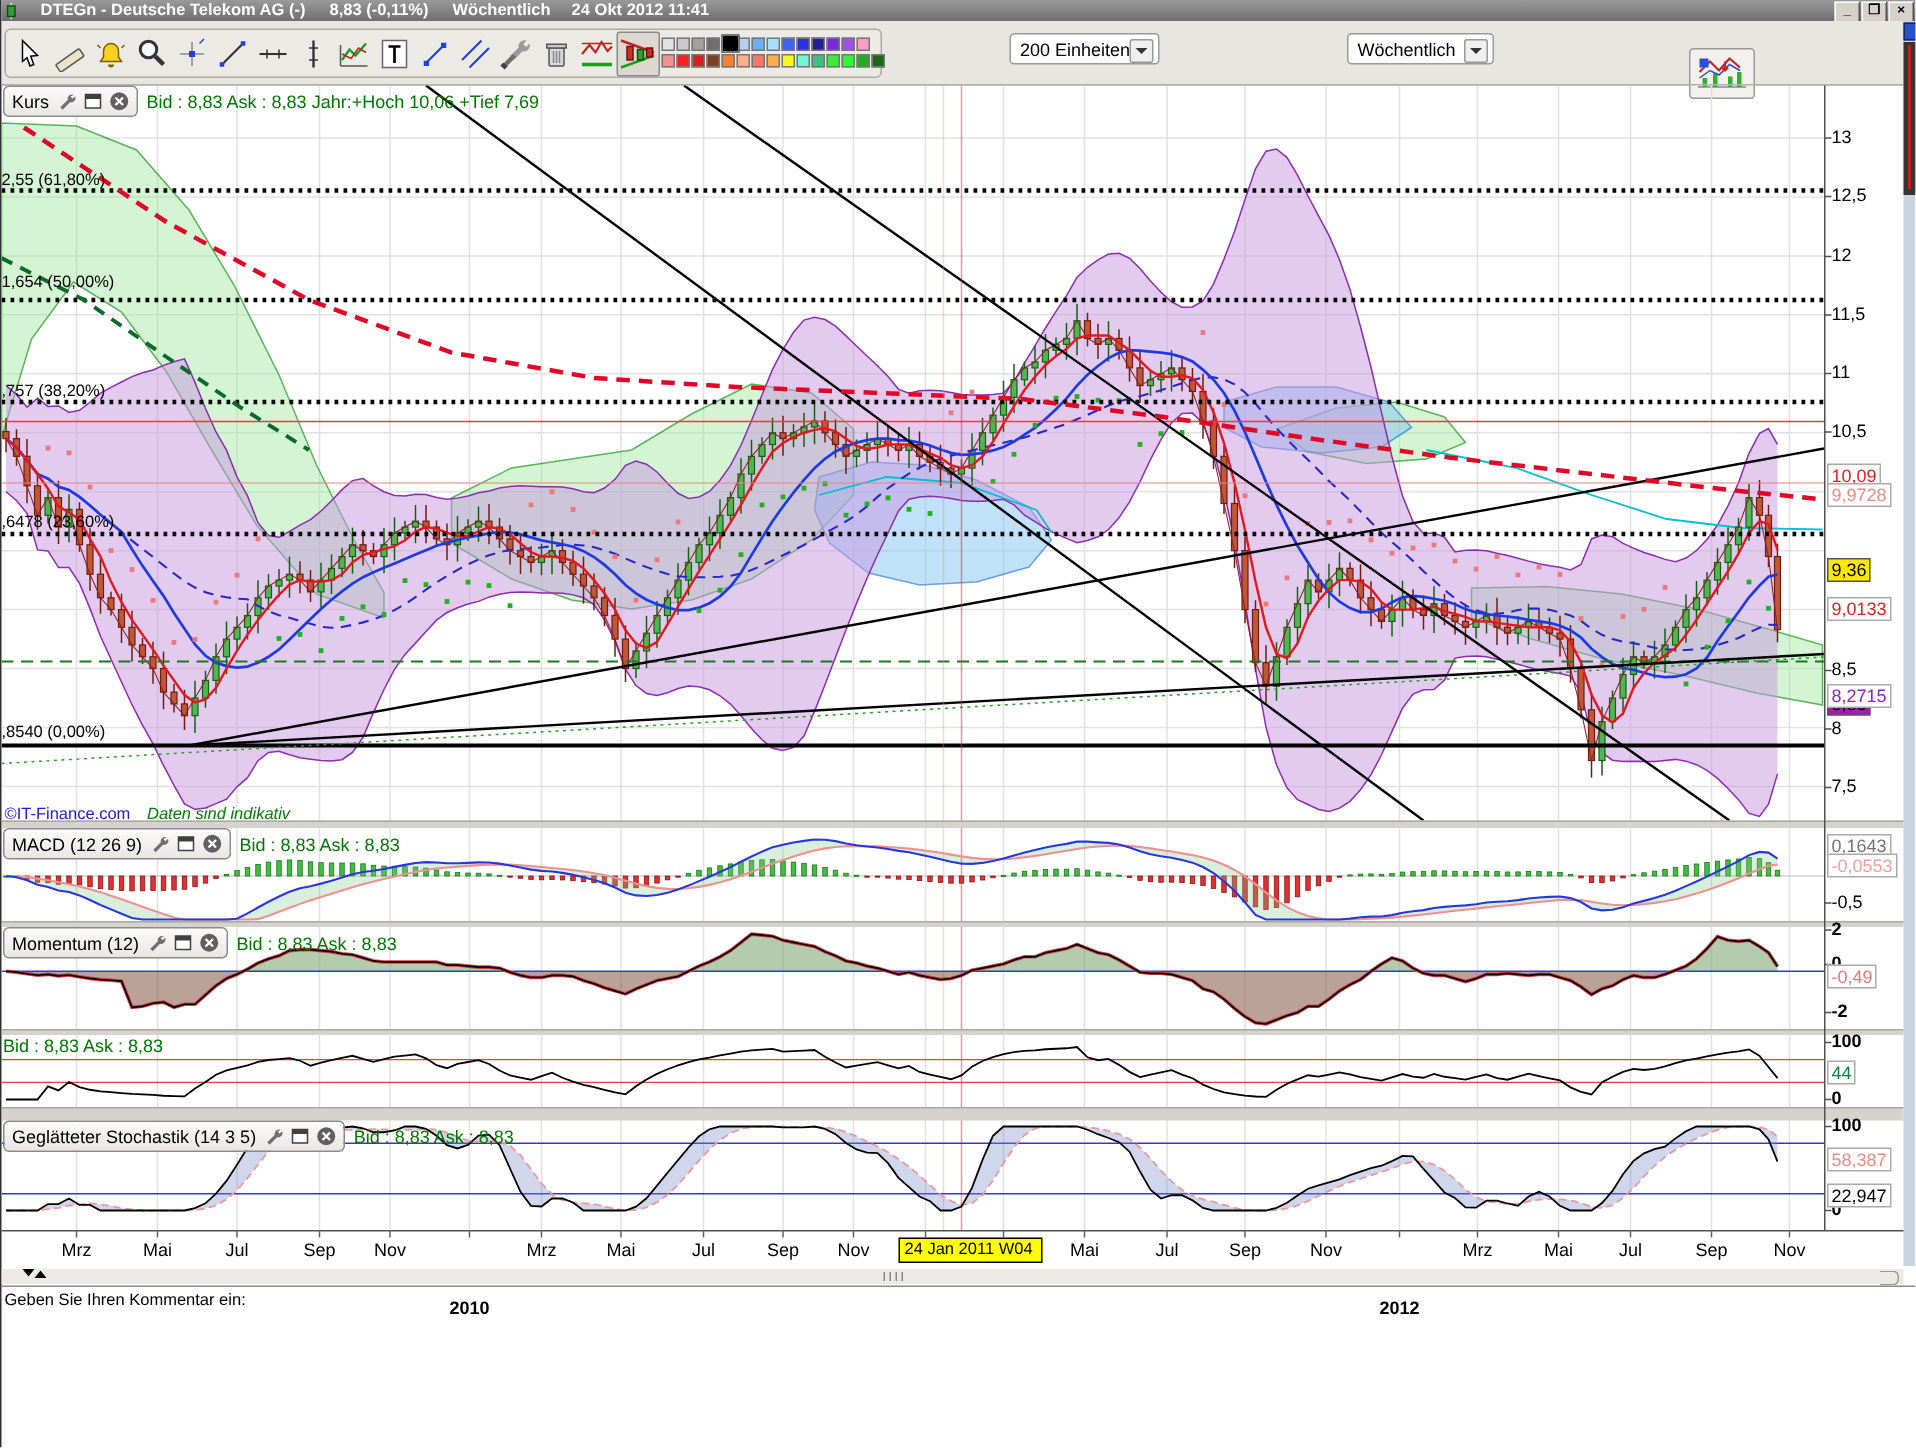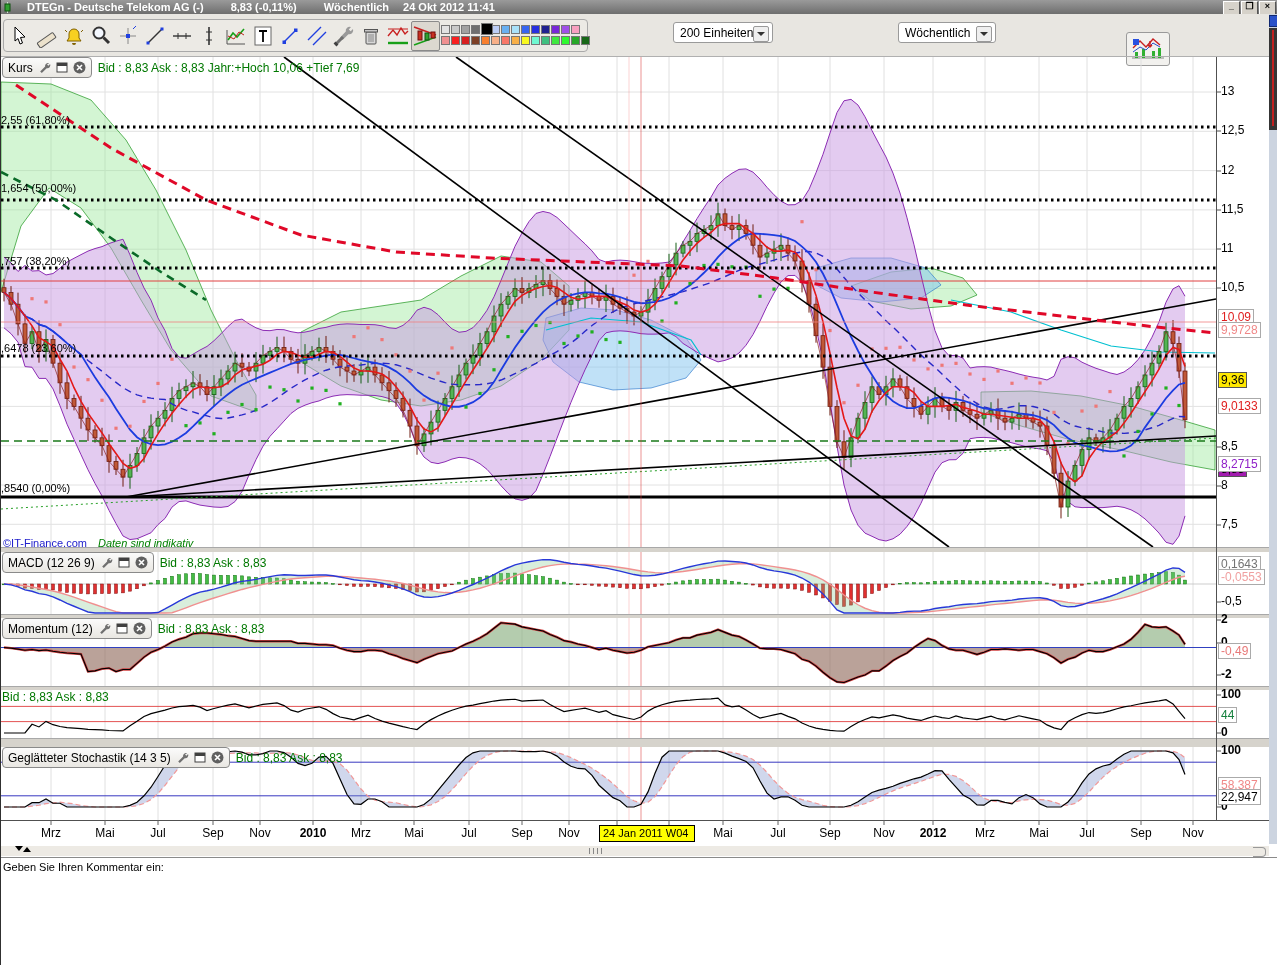--- a/index.html
+++ b/index.html
@@ -3,21 +3,21 @@
 <meta charset="utf-8">
 <style>
   html,body{margin:0;padding:0;background:#fff;}
   #app{position:relative;width:1277px;height:965px;overflow:hidden;
        font-family:"Liberation Sans",sans-serif;background:#fff;
        border-left:1px solid #303030;box-sizing:border-box;}
   
   #titlebar{position:absolute;left:0;top:0;width:1277px;height:14px;
     background:linear-gradient(#9a9a9a,#6e6e6e);color:#fff;font-size:11px;font-weight:bold;
     display:flex;align-items:center;gap:14px;padding-left:3px;box-sizing:border-box;}
-  #titlebar .sp{margin-left:13px;text-align:center;}
+  #titlebar .sp{margin-left:2px;text-align:center;}
   .winbtns{position:absolute;right:2px;top:1px;display:flex;gap:1px;}
   .winbtn{width:15px;height:12px;background:#d6d2ca;border:1px solid #fff;border-right-color:#555;border-bottom-color:#555;
     font-size:9px;line-height:9px;text-align:center;color:#000;font-weight:bold;}
   
   #toolbar{position:absolute;left:0;top:14px;width:1277px;height:42px;background:#e8e6e1;border-bottom:1px solid #b6b3ac;}
   #toolbox{position:absolute;left:2px;top:5px;width:585px;height:33px;border:1px solid #a9a9a9;border-radius:4px;background:#eceae5;
     display:flex;align-items:center;padding-left:2px;box-sizing:border-box;}
   .tool{width:27px;height:28px;display:flex;align-items:center;justify-content:center;}
   .tool.sel{border:1px solid #8a8a8a;background:#dcd8d0;border-radius:2px;}
   #palette{position:absolute;left:437px;top:3px;width:146px;height:26px;}
@@ -34,21 +34,21 @@
   .pbox{display:inline-flex;align-items:center;gap:5px;background:linear-gradient(#fbfbfb,#e9e7e2);
     border:1px solid #8a8a8a;border-radius:4px;padding:1px 5px;height:17px;}
   .pinfo{color:#007800;white-space:nowrap;}
   .hicon{display:inline-flex;align-items:center;}
   
   .tick{position:absolute;left:1220px;font-size:12px;color:#000;z-index:4;}
   .tick.b{font-weight:bold;}
   .vlab{position:absolute;left:1217px;font-size:12px;background:#fff;border:1px solid #aaa;padding:0 2px;z-index:4;white-space:nowrap;}
   .fiblab{position:absolute;left:0px;font-size:11px;color:#000;z-index:4;white-space:nowrap;}
   .xlab{position:absolute;top:826px;font-size:12px;transform:translateX(-50%);z-index:4;white-space:nowrap;}
-  .xlab.b{font-weight:bold;}
+  .xlab.b{font-weight:bold;margin-top:39px;}
   #datebox{position:absolute;top:825px;height:15px;background:#ffff00;border:1px solid #000;
     font-size:11px;line-height:15px;padding:0 3px;z-index:5;}
   #watermark{position:absolute;left:2px;top:537px;font-size:11px;z-index:4;}
   #watermark .c1{color:#2020cc;text-align:center;}
   #watermark .c2{color:#008000;font-style:italic;margin-left:8px;}
   
   #vscroll{position:absolute;left:1268px;top:14px;width:9px;height:830px;background:#ccd4e0;}
   #vscroll .bluebox{position:absolute;left:0;top:1px;width:9px;height:12px;background:#2850c8;border:1px solid #102870;box-sizing:border-box;}
   #vscroll .thumb{position:absolute;left:0;top:14px;width:9px;height:102px;background:#353535;}
   #vscroll .thumb i{position:absolute;left:3px;top:2px;width:2px;height:96px;background:#c02020;}
@@ -1136,21 +1136,21 @@
       <div class="vlab" style="top:309px;color:#e02020;">10,09</div>
       <div class="vlab" style="top:322px;color:#f08888;">9,9728</div>
       <div class="vlab" style="top:372px;color:#000000;background:#ffe800;border-color:#555;">9,36</div>
       <div class="vlab" style="top:398px;color:#e02020;">9,0133</div>
       <div class="vlab" style="top:414px;color:#000000;background:#a21caf;border-color:#555;margin-top:47px;">8,83</div>
       <div class="vlab" style="top:456px;color:#9020c8;">8,2715</div>
       <div class="vlab" style="top:556px;color:#737373;">0,1643</div>
       <div class="vlab" style="top:569px;color:#f0a0a0;">-0,0553</div>
       <div class="vlab" style="top:643px;color:#e87878;">-0,49</div>
       <div class="vlab" style="top:707px;color:#15803d;">44</div>
-      <div class="vlab" style="top:765px;color:#f08888;margin-top:12px;">58,387</div>
+      <div class="vlab" style="top:765px;color:#f08888;">58,387</div>
       <div class="vlab" style="top:789px;color:#000000;">22,947</div>
       <div class="fiblab" style="top:114px;">2,55 (61,80%)</div>
       <div class="fiblab" style="top:182px;">1,654 (50,00%)</div>
       <div class="fiblab" style="top:255px;">,757 (38,20%)</div>
       <div class="fiblab" style="top:342px;">,6478 (23,60%)</div>
       <div class="fiblab" style="top:482px;">,8540 (0,00%)</div>
       <div class="xlab" style="left:50px;">Mrz</div>
       <div class="xlab" style="left:104px;">Mai</div>
       <div class="xlab" style="left:157px;">Jul</div>
       <div class="xlab" style="left:212px;">Sep</div>

